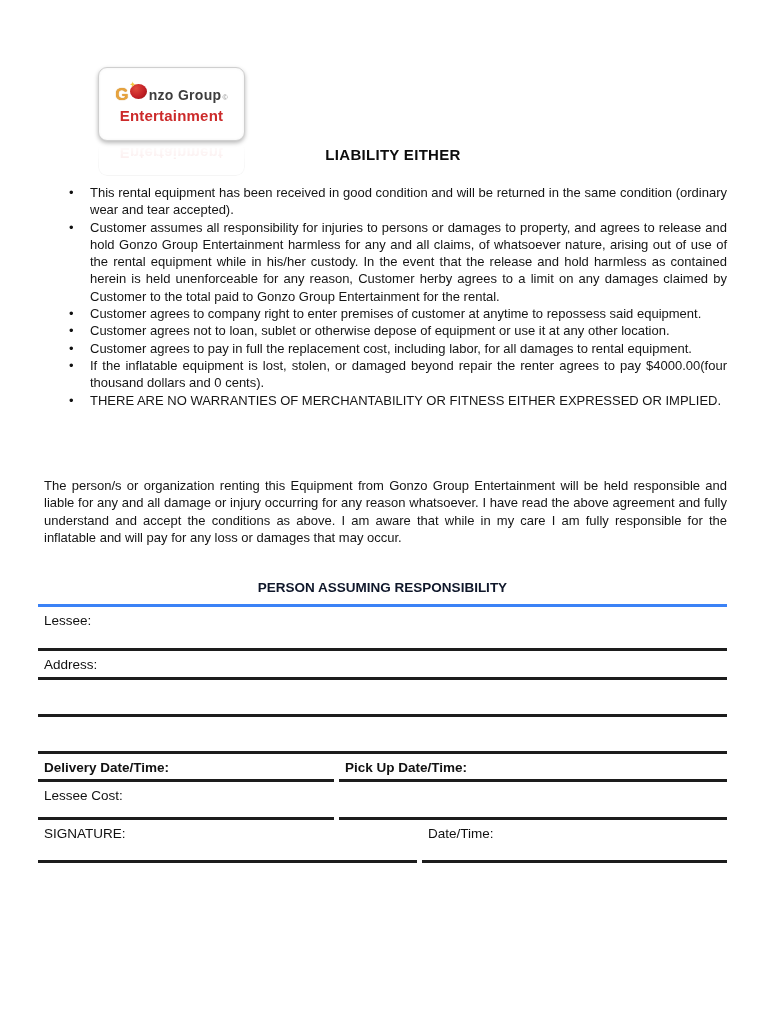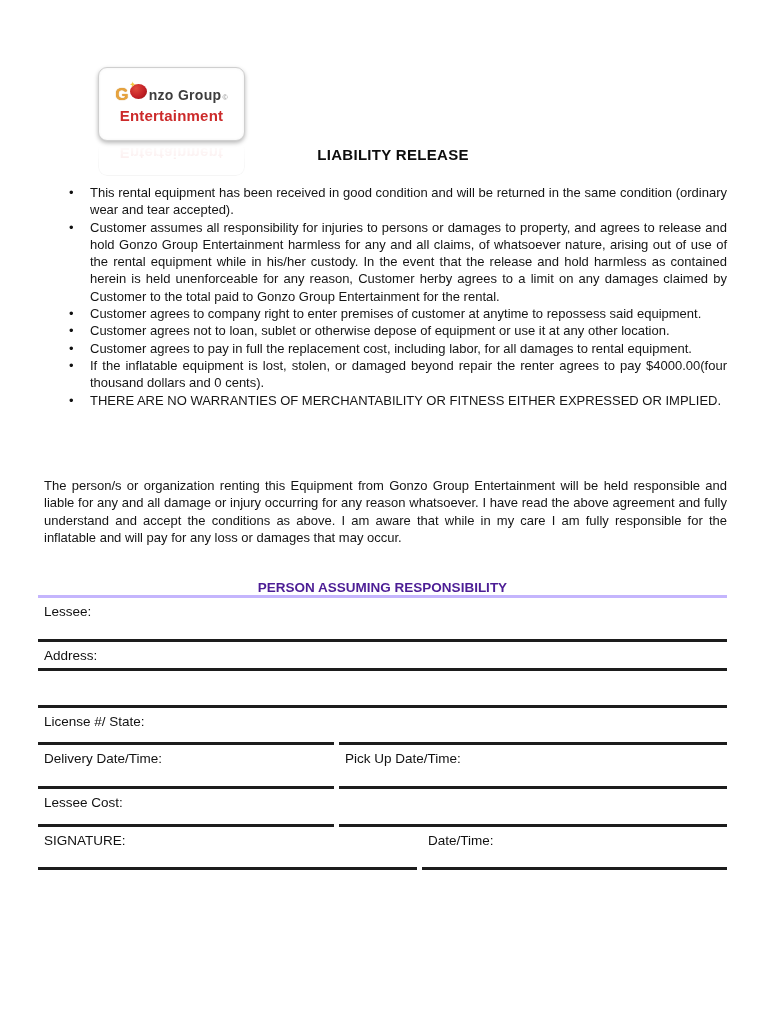--- a/index.html
+++ b/index.html
@@ -63,33 +63,33 @@
   
   .closing{
     position:absolute;left:44px;top:477px;width:683px;
     font-size:13px;line-height:17.3px;text-align:justify;margin:0;
   }
   
   .form{
     position:absolute;left:38px;top:580px;width:689px;font-size:13.5px;
   }
   .form-heading{
-    height:15px;text-align:center;font-weight:bold;font-size:13.5px;color:#4c1d95;
-    border-bottom:3px solid #c4b5fd;padding-bottom:0px;line-height:15px;
+    height:15px;text-align:center;font-weight:bold;font-size:13.5px;color:#0f172a;
+    border-bottom:3px solid #3b82f6;padding-bottom:9px;line-height:15px;
   }
   .frow{display:flex;column-gap:5px;}
   .fcell{
     border-bottom:3px solid #1d1d1d;
     padding:6px 0 0 6px;box-sizing:border-box;color:#111;
   }
   .r-lessee  .fcell{height:44px;}
   .r-address .fcell{height:29px;}
   .r-blank   .fcell{height:37px;}
   .r-license .fcell{height:37px;}
-  .r-deliver .fcell{height:44px;}
+  .r-deliver .fcell{height:28px;font-weight:bold;}
   .r-rental  .fcell{height:38px;}
   .r-sign    .fcell{height:43px;}
   .c-full{width:100%;}
   .c-l296{width:296px;flex:0 0 296px;}
   .c-l379{width:379px;flex:0 0 379px;}
   .c-rest{flex:1 1 auto;}
 </style>
 </head>
 <body>
 
@@ -103,21 +103,21 @@
         </span>
         <span>nzo Group</span>
         <span class="logo-copy">©</span>
     </div>
     <div class="logo-line2">Entertainment</div>
   </div>
   <div class="logo-reflection">
     <div class="logo-line2">Entertainment</div>
   </div>
 
-  <div class="doc-title">LIABILITY RELEASE</div>
+  <div class="doc-title">LIABILITY EITHER</div>
 
   <ul class="bullets">
     <li>This rental equipment has been received in good condition and will be returned in the same condition (ordinary wear and tear accepted).</li>
     <li>Customer assumes all responsibility for injuries to persons or damages to property, and agrees to release and hold Gonzo Group Entertainment harmless for any and all claims, of whatsoever nature, arising out of use of the rental equipment while in his/her custody. In the event that the release and hold harmless as contained herein is held unenforceable for any reason, Customer herby agrees to a limit on any damages claimed by Customer to the total paid to Gonzo Group Entertainment for the rental.</li>
     <li>Customer agrees to company right to enter premises of customer at anytime to repossess said equipment.</li>
     <li>Customer agrees not to loan, sublet or otherwise depose of equipment or use it at any other location.</li>
     <li>Customer agrees to pay in full the replacement cost, including labor, for all damages to rental equipment.</li>
     <li>If the inflatable equipment is lost, stolen, or damaged beyond repair the renter agrees to pay $4000.00(four thousand dollars and 0 cents).</li>
     <li>THERE ARE NO WARRANTIES OF MERCHANTABILITY OR FITNESS EITHER EXPRESSED OR IMPLIED.</li>
   </ul>
@@ -139,23 +139,20 @@
       </div>
     </div>
 
     <div class="frow r-blank">
       <div class="fcell c-full">
         <span></span>
       </div>
     </div>
 
     <div class="frow r-license">
-      <div class="fcell c-l296">
-        <span>License #/ State:</span>
-      </div>
       <div class="fcell c-rest"></div>
     </div>
 
     <div class="frow r-deliver">
       <div class="fcell c-l296">
         <span>Delivery Date/Time:</span>
       </div>
       <div class="fcell c-rest">
         <span>Pick Up Date/Time:</span>
       </div>

